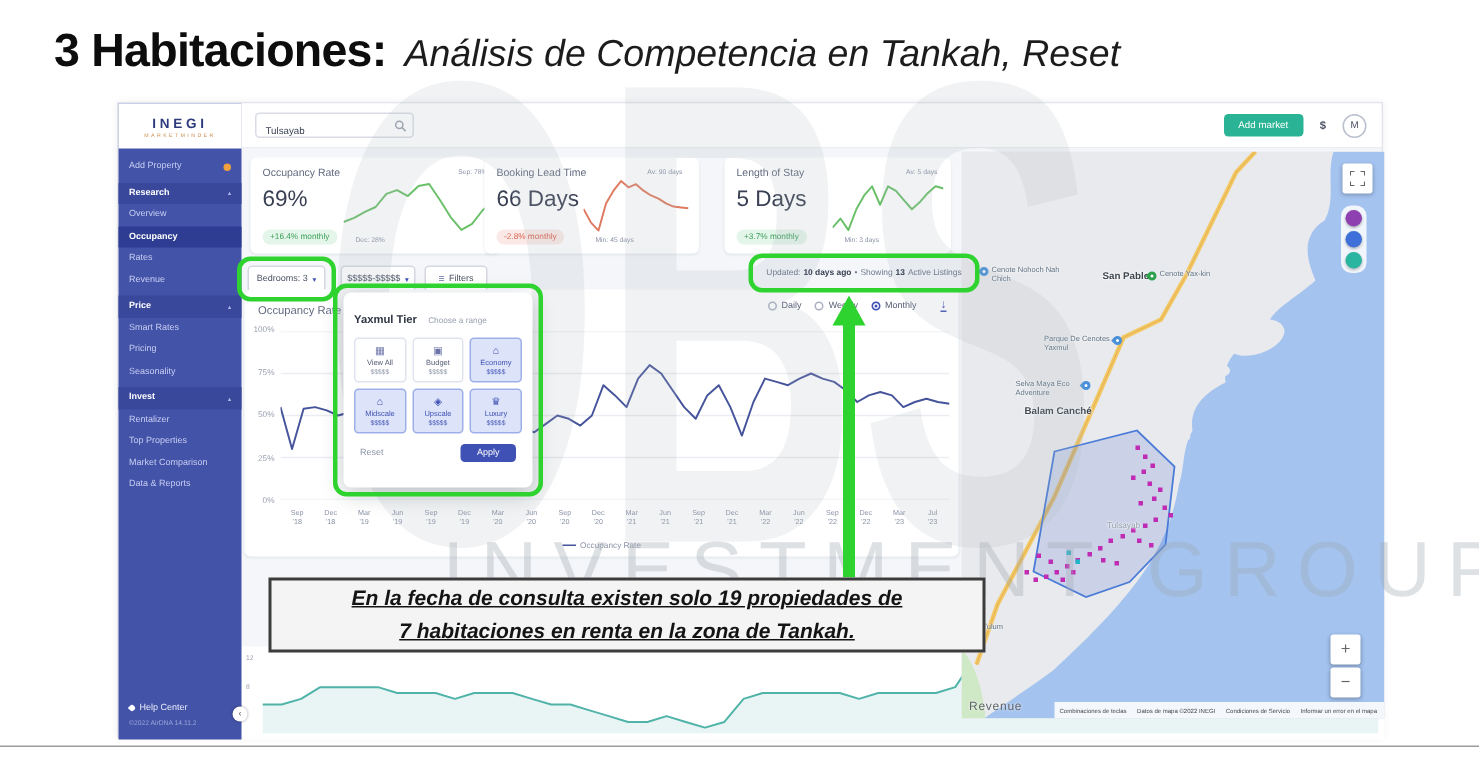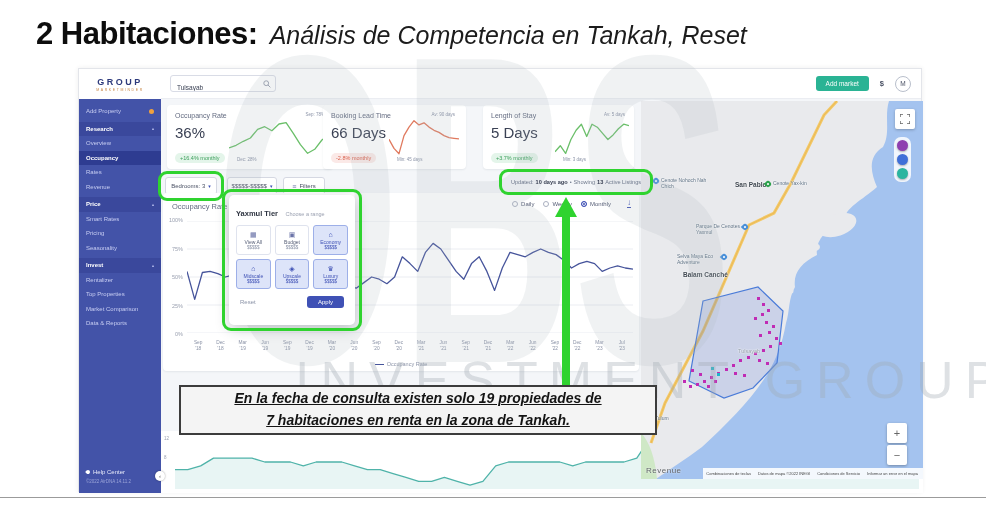--- a/index.html
+++ b/index.html
@@ -133,28 +133,28 @@
           color:rgba(173,181,189,.18);transform:scaleX(.54);transform-origin:0 0;letter-spacing:2px}
   .wm-small{position:absolute;left:295px;top:350px;font-size:52px;letter-spacing:11px;color:rgba(160,170,178,.35);white-space:nowrap}
   .divider{position:absolute;left:0;top:497px;width:986px;height:1px;background:#9b9b9b}
 </style>
 </head>
 <body>
 
 <div class="page">
 
   <div class="slide-title">
-    <span class="t-bold">2 Habitaciones:</span><span class="t-italic">Análisis de Competencia en Tankah, Reset</span>
+    <span class="t-bold">3 Habitaciones:</span><span class="t-italic">Análisis de Competencia en Tankah, Reset</span>
   </div>
 
   <div class="dash">
 
     <div class="sidebar">
       <div class="logo-box">
-        <div class="logo-main">GROUP</div>
+        <div class="logo-main">INEGI</div>
         <div class="logo-sub">MARKETMINDER</div>
       </div>
       <div id="nav">
           <div class="nav-item">
             <div class="nav-label" style="pointer-events: none;">Add Property</div>
             <div class="nav-badge"></div>
           </div>
           <div class="nav-item nav-section">
             <div class="nav-label" style="pointer-events: none;">Research</div>
             <div class="nav-caret">▴</div>
@@ -221,21 +221,21 @@
       </div>
       <div class="topbar-right">
         <button class="add-market">Add market</button>
         <span class="currency">$</span>
         <span class="avatar">M</span>
       </div>
     </div>
 
     <div class="card" style="left:88px;width:166px">
       <div class="card-label">Occupancy Rate</div>
-      <div class="card-value">36%</div>
+      <div class="card-value">69%</div>
       <div class="pill pill-up">+16.4% monthly</div>
       <div class="spark" style="left:62px;width:100px">
         <svg id="spark-occ" width="100" height="40" viewBox="0 0 100 40">
             <path d="M0.0,30.0L7.1,27.3L14.3,23.3L21.4,20.0L28.6,11.3L35.7,8.7L42.9,12.7L50.0,6.0L57.1,4.7L64.3,15.3L71.4,26.7L78.6,35.3L85.7,31.3L92.9,22.0L100.0,16.7" fill="none" stroke="#6abf69" stroke-width="1.3" stroke-linejoin="round"></path>
           </svg>
         <div class="spark-hi">Sep: 78%</div>
         <div class="spark-lo">Dec: 28%</div>
       </div>
     </div>
     <div class="card" style="left:244px;width:143px">

